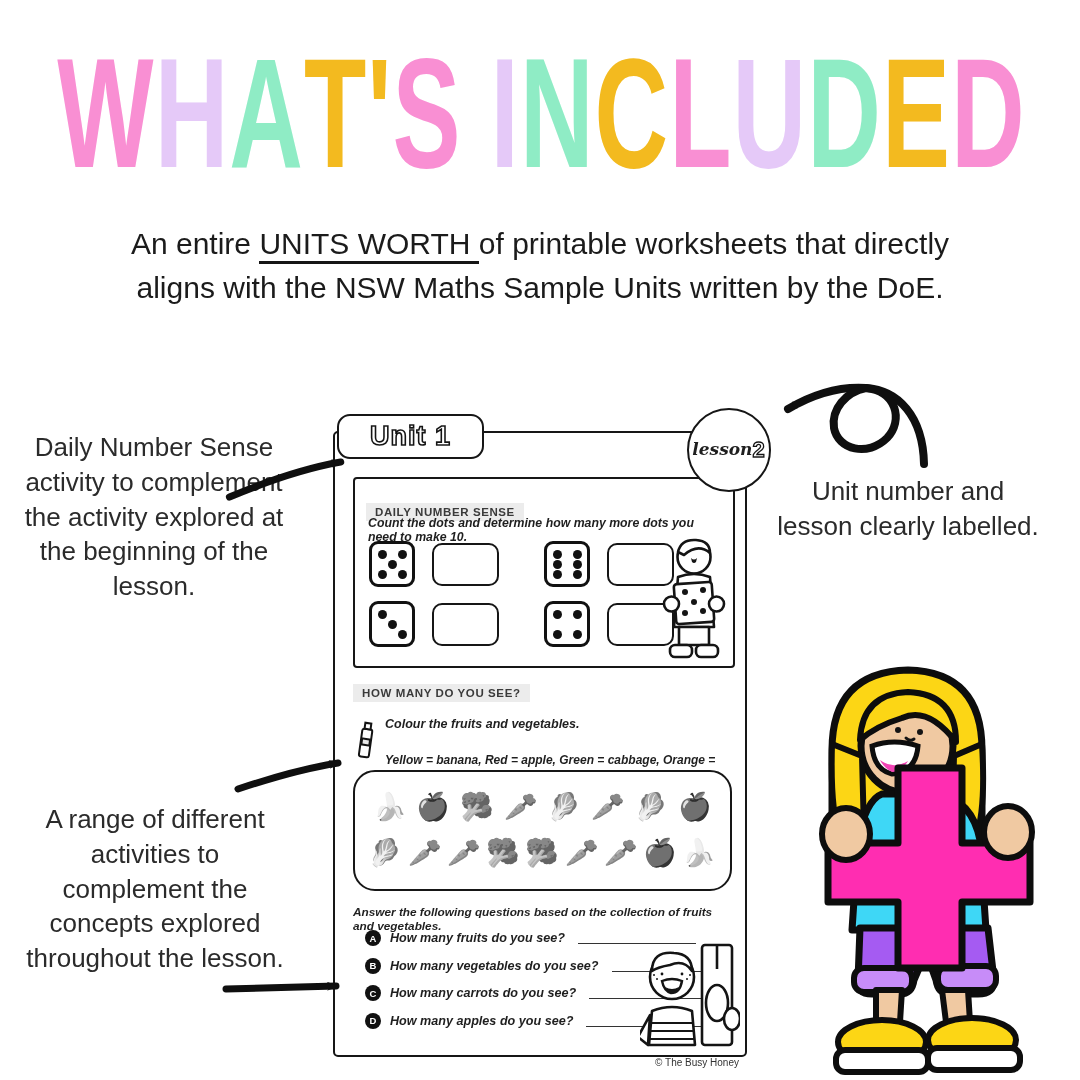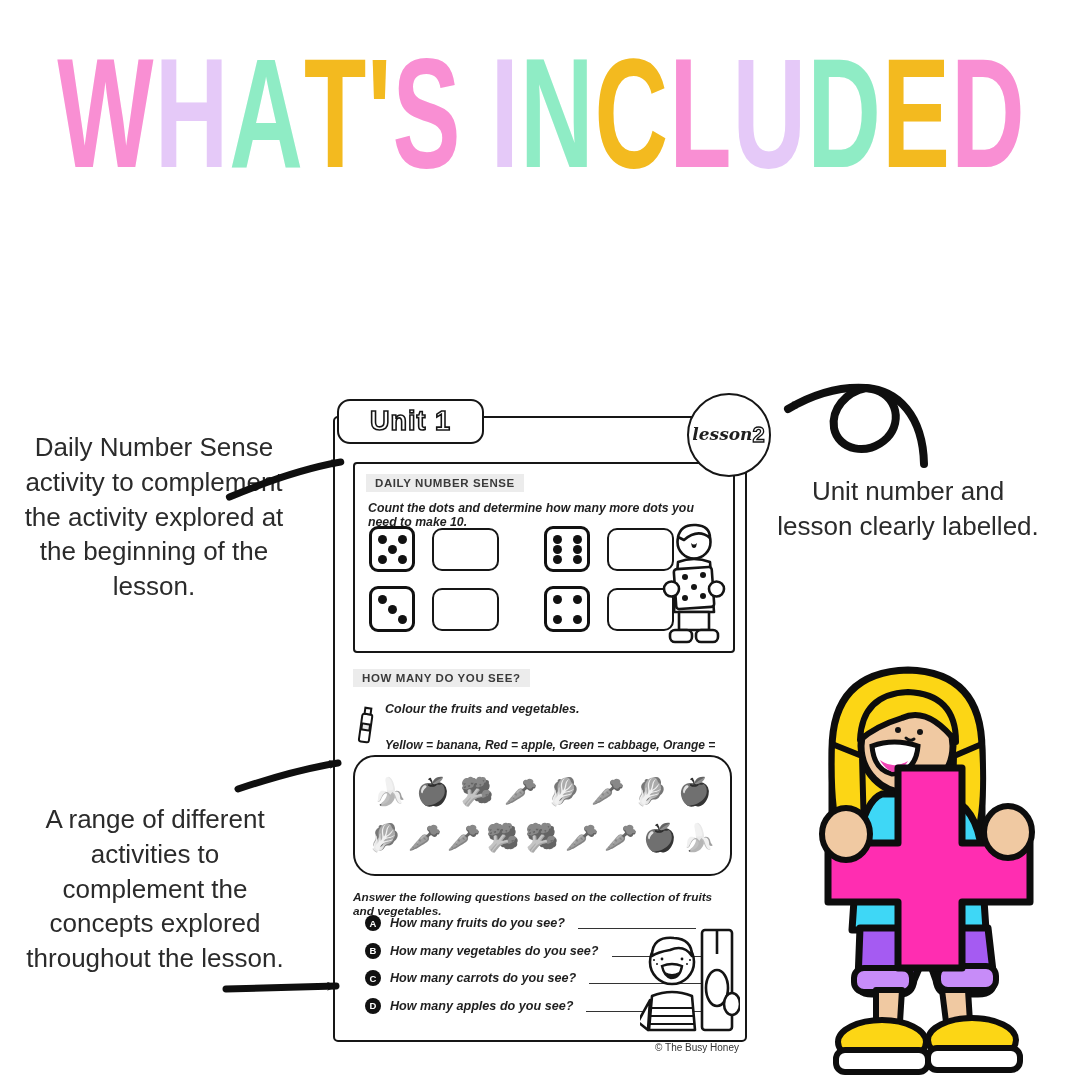--- a/index.html
+++ b/index.html
@@ -22,39 +22,39 @@
   
   .annot { position:absolute; text-align:center; font-size:26px; line-height:1.34; color:#2b2b2b; }
   #annot-left-top   { left:24px;  top:430px; width:260px; }
   #annot-left-bot   { left:26px;  top:802px; width:258px; }
   #annot-right      { left:772px; top:474px; width:272px; }
 
   
   #arrows { position:absolute; inset:0; z-index:6; pointer-events:none; }
 
   
-  #worksheet { position:absolute; left:333px; top:416px; width:414px; height:626px;
+  #worksheet { position:absolute; left:333px; top:431px; width:414px; height:626px;
                background:#fff; border:2.5px solid #161616; border-radius:5px; z-index:2; }
   #unit-tab { position:absolute; left:2px; top:-19px; width:147px; height:45px;
               background:#fff; border:2.5px solid #161616; border-radius:13px; z-index:3;
               display:flex; align-items:center; justify-content:center; }
   .outline-text { color:#fff; -webkit-text-stroke:1.6px #141414; font-weight:800; letter-spacing:1px; }
   #unit-tab span { font-size:27px; }
   #lesson-badge { position:absolute; left:352px; top:-25px; width:84px; height:84px;
                   background:#fff; border:2.5px solid #161616; border-radius:50%; z-index:3;
                   display:flex; flex-direction:row; align-items:center; justify-content:center; line-height:1; }
   #lesson-badge .lesson-word { font-family:"DejaVu Serif", serif; font-style:italic; font-weight:700; font-size:17px; margin-bottom:1px; }
   #lesson-badge .lesson-num { font-size:22px; -webkit-text-stroke:1.3px #141414; }
 
   .sec-heading { display:inline-block; background:#ececec; color:#3a3a3a; font-weight:700;
                  font-size:11.5px; letter-spacing:0.6px; padding:3px 9px; }
 
   #dns-box { position:absolute; left:18px; top:44px; width:382px; height:191px;
              border:2.5px solid #161616; border-radius:4px; background:#fff; }
-  #dns-box .sec-heading { margin:10px 0 0 11px; }
+  #dns-box .sec-heading { margin:24px 0 0 11px; }
   .hand { font-style:italic; font-weight:700; }
   #dns-instruction { position:absolute; left:13px; top:37px; width:350px; font-size:12.3px; }
   .dice-row { position:absolute; left:14px; display:flex; align-items:center; gap:17px; }
   #dice-row-0 { top:62px; } #dice-row-1 { top:122px; }
   .die { width:46px; height:46px; border:3px solid #111; border-radius:9px; background:#fff;
          display:grid; grid-template-columns:repeat(3,1fr); grid-template-rows:repeat(3,1fr); padding:5px; }
   .pip { width:9px; height:9px; background:#111; border-radius:50%; align-self:center; justify-self:center; }
   .p1{grid-area:1/1}.p3{grid-area:1/3}.p4{grid-area:2/1}.p5{grid-area:2/2}
   .p6{grid-area:2/3}.p7{grid-area:3/1}.p9{grid-area:3/3}
   .answer-box { width:67px; height:43px; border:2.5px solid #161616; border-radius:10px; background:#fff; }
@@ -101,20 +101,21 @@
     <span class="title-letter" style="color: rgb(229, 201, 248);">I</span>
     <span class="title-letter" style="color: rgb(143, 236, 197);">N</span>
     <span class="title-letter" style="color: rgb(243, 186, 31);">C</span>
     <span class="title-letter" style="color: rgb(249, 143, 211);">L</span>
     <span class="title-letter" style="color: rgb(229, 201, 248);">U</span>
     <span class="title-letter" style="color: rgb(143, 236, 197);">D</span>
     <span class="title-letter" style="color: rgb(243, 186, 31);">E</span>
     <span class="title-letter" style="color: rgb(249, 143, 211);">D</span>
   </div>
 
+  <p class="subtitle"><span>An entire </span><span class="ul">UNITS WORTH </span><span>of printable worksheets that directly aligns with the NSW Maths Sample Units written by the DoE.</span></p>
 
   <div id="annot-left-top" class="annot">Daily Number Sense activity to complement the activity explored at the beginning of the lesson.</div>
   <div id="annot-left-bot" class="annot">A range of different activities to complement the concepts explored throughout the lesson.</div>
   <div id="annot-right" class="annot">Unit number and lesson clearly labelled.</div>
 
   <svg id="arrows" width="1080" height="1080" viewBox="0 0 1080 1080">
     <defs>
       <marker id="ah" markerWidth="12" markerHeight="12" refX="9" refY="4.5" orient="auto" markerUnits="userSpaceOnUse">
         <path d="M0,0 L11,4.5 L0,9 L3.6,4.5 Z" fill="#0f0f0f"></path>
       </marker>

